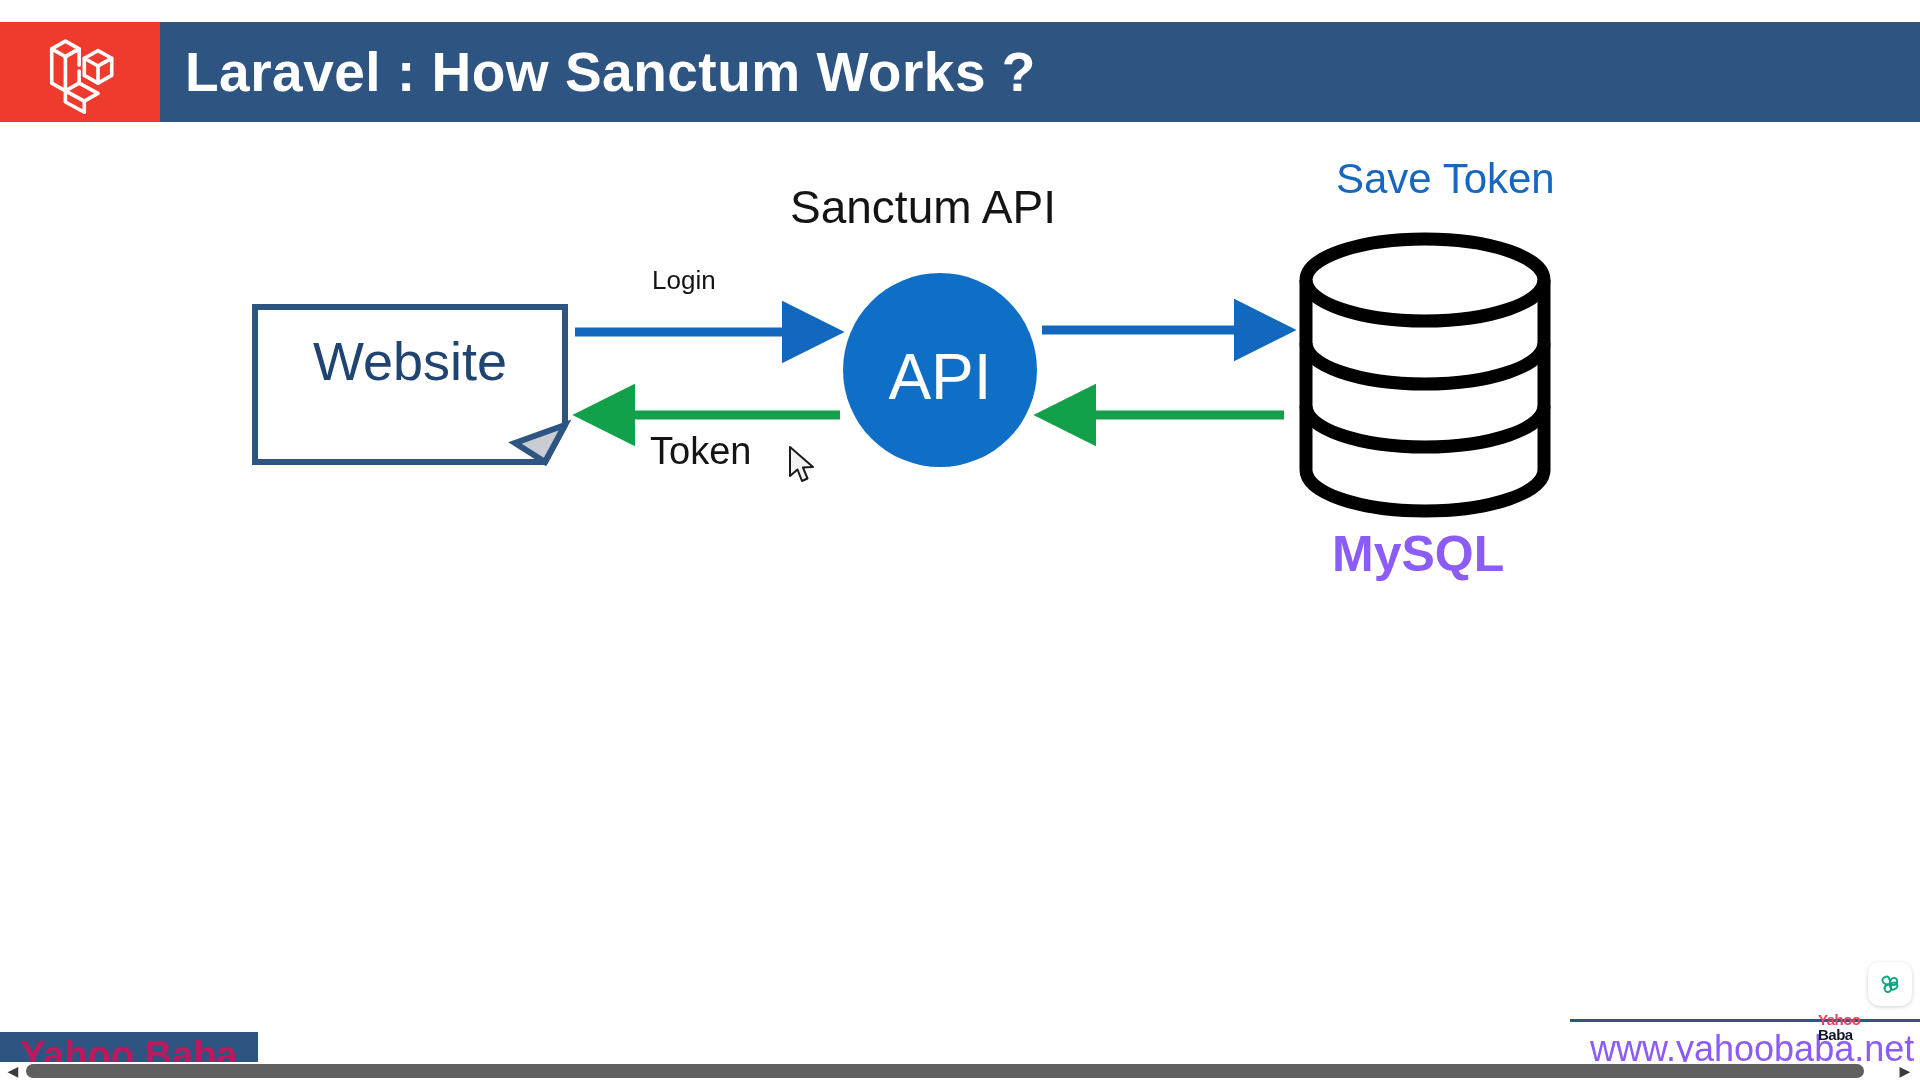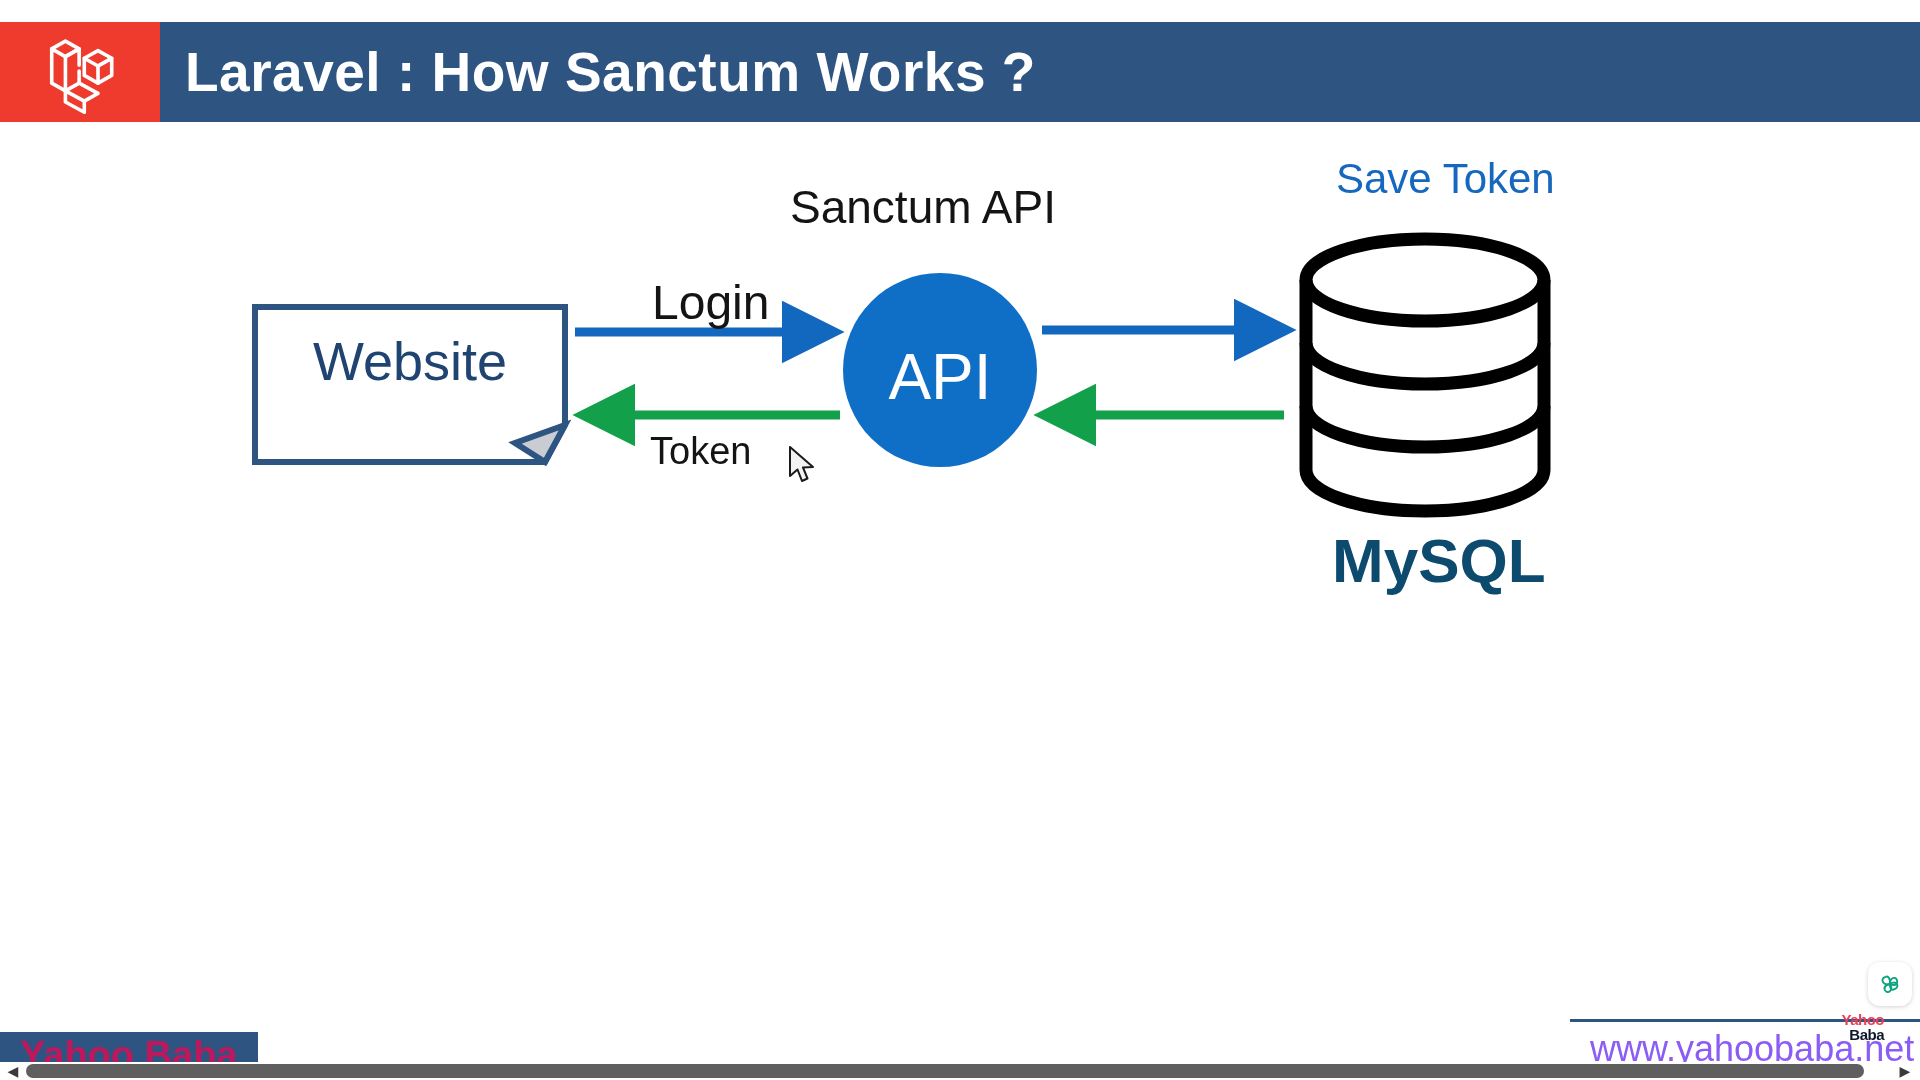--- a/index.html
+++ b/index.html
@@ -76,36 +76,36 @@
   }
   #label-save-token {
     left: 1322px;
     top: 155px;
     font-size: 42px;
     color: #1668BE;
     margin-left: 14px;
   }
   #label-login {
     left: 652px;
-    top: 275px;
-    font-size: 48px;
+    top: 265px;
+    font-size: 26px;
     color: #141414;
   }
   #label-token {
     left: 650px;
     top: 430px;
     font-size: 38px;
     color: #141414;
   }
   #label-mysql {
     left: 1332px;
     top: 525px;
-    font-size: 62px;
-    font-weight: bold;
-    color: #0c4a6e;
+    font-size: 50px;
+    font-weight: bold;
+    color: #8b5cf6;
   }
   #label-website {
     position: absolute;
     left: 255px;
     top: 330px;
     width: 310px;
     text-align: center;
     font-size: 54px;
     color: #1F4471;
     font-family: "Liberation Sans", sans-serif;
@@ -164,21 +164,21 @@
     white-space: nowrap;
     font-family: "Liberation Sans", sans-serif;
   }
 
   
   #watermark {
     position: absolute;
     left: 1818px;
     top: 1012px;
     width: 66px;
-    text-align: right;
+    text-align: left;
     line-height: 1.0;
   }
   #watermark .wm-top {
     font-size: 15px;
     font-weight: bold;
     color: #E8415A;
     display: block;
     letter-spacing: -0.5px;
   }
   #watermark .wm-bot {

